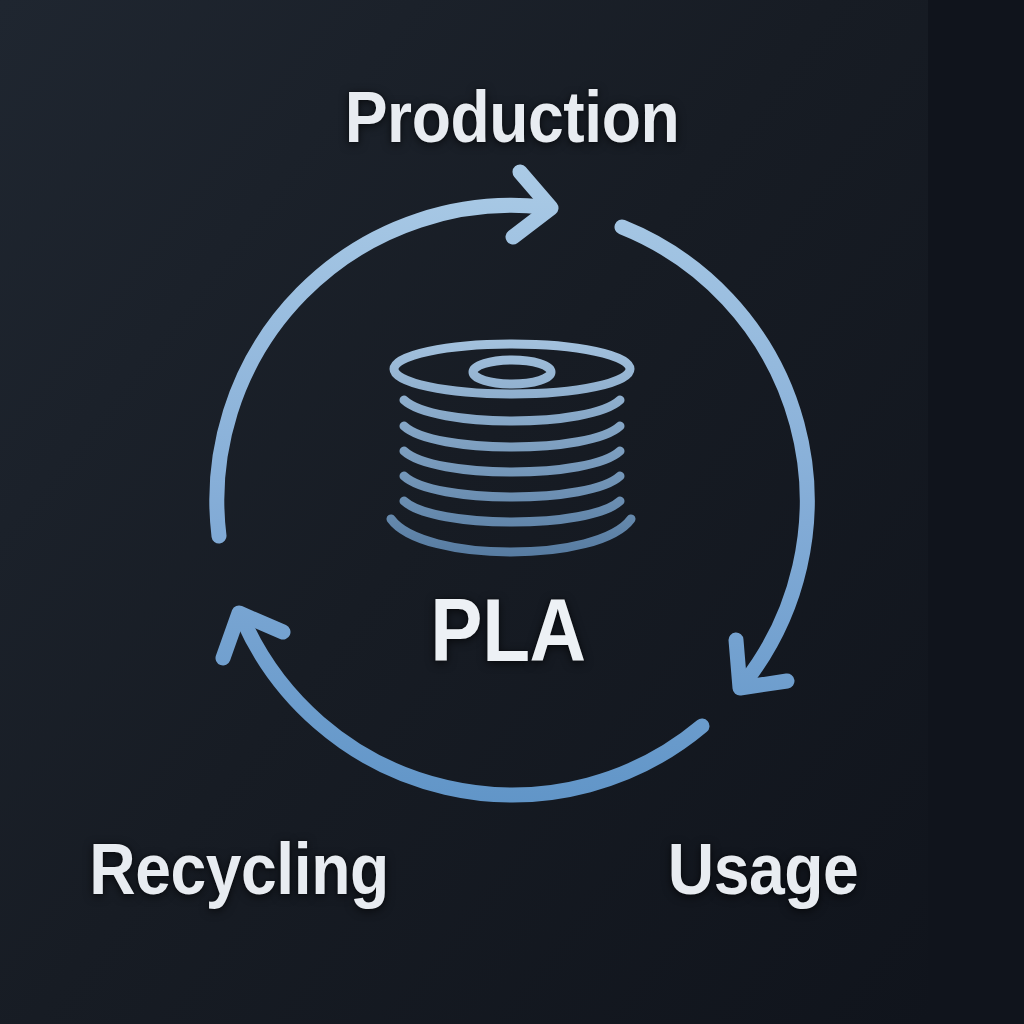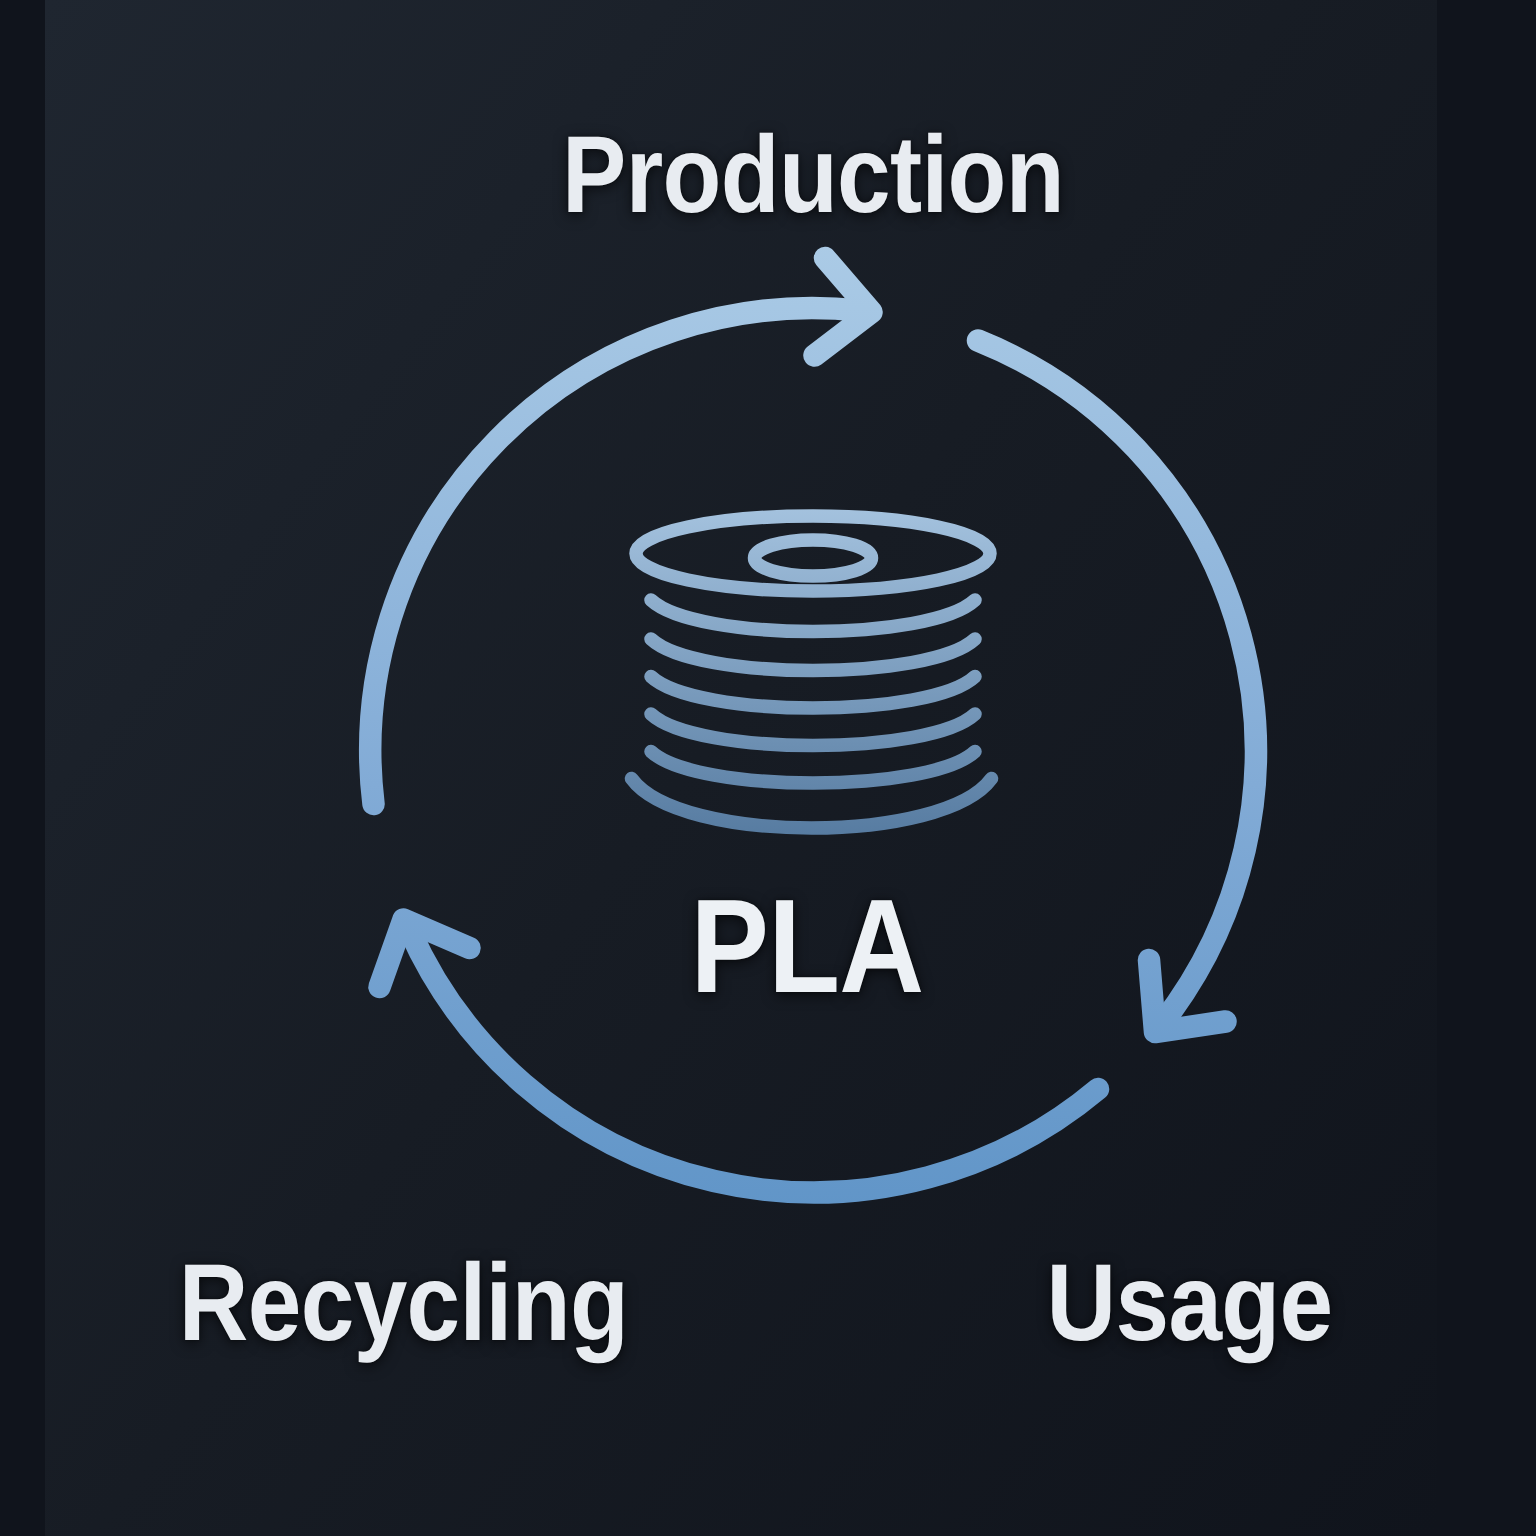--- a/index.html
+++ b/index.html
@@ -7,21 +7,20 @@
     padding: 0;
     background: #10141c;
   }
   .stage {
     position: relative;
     width: 928px;
     height: 1024px;
     overflow: hidden;
     background: linear-gradient(128deg, #1f2630 0%, #171c24 48%, #10141c 100%);
     font-family: "Liberation Sans", sans-serif;
-    margin-left: 30px;
   }
   .cycle-svg {
     position: absolute;
     left: 0;
     top: 0;
     width: 1024px;
     height: 1024px;
   }
   .ring-stroke {
     fill: none;

